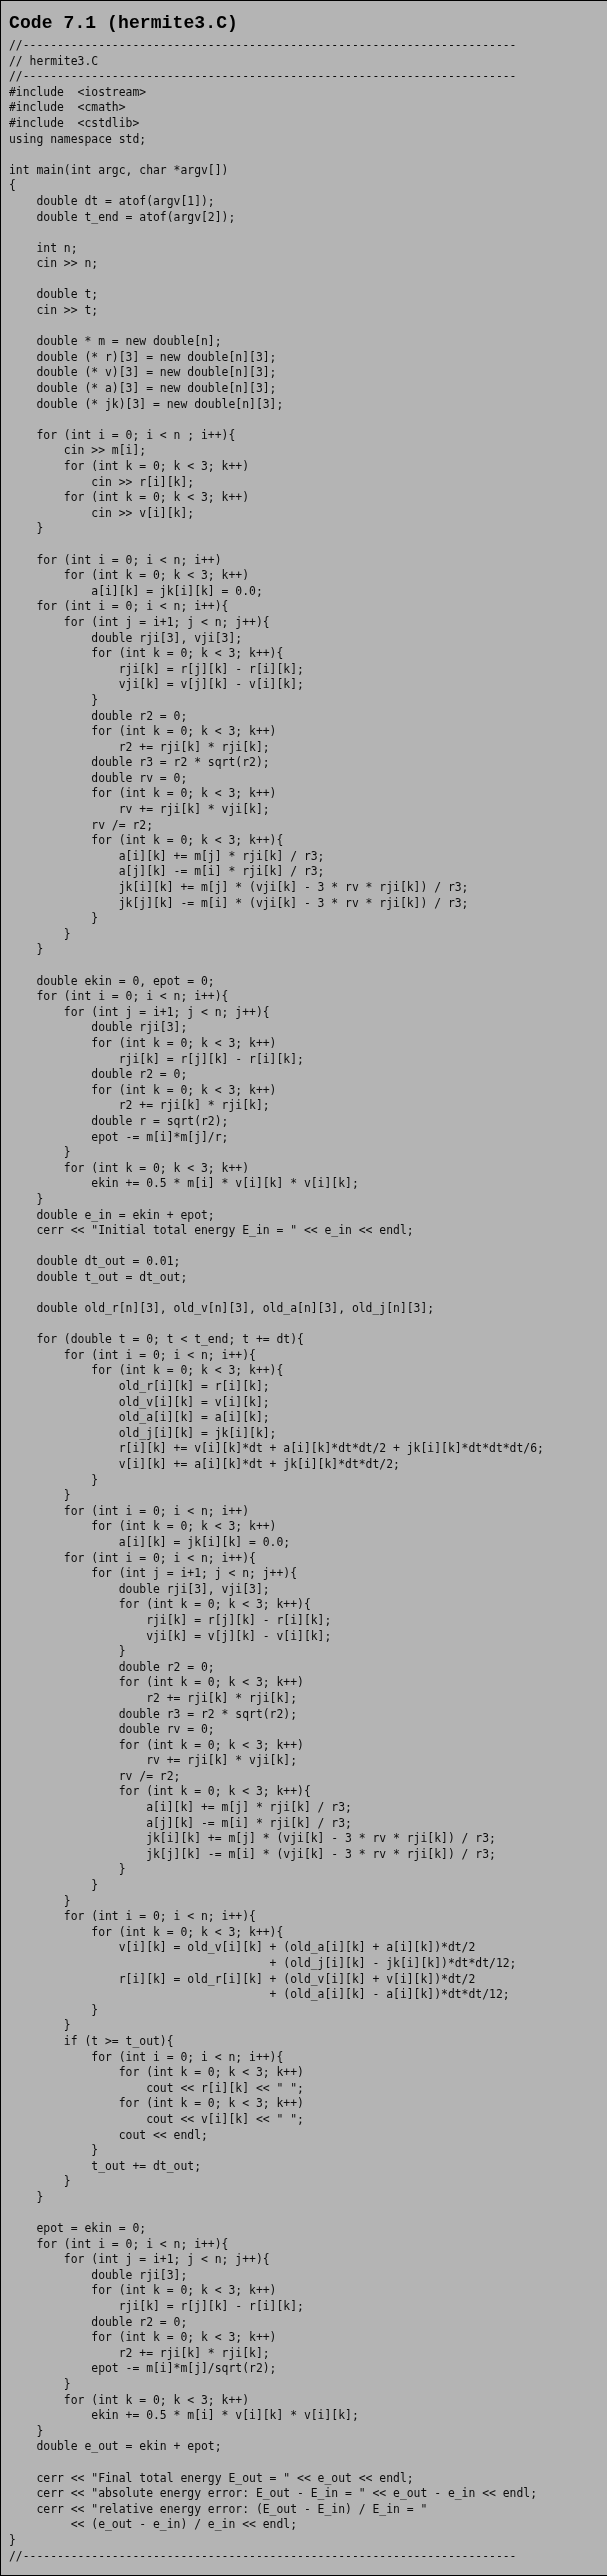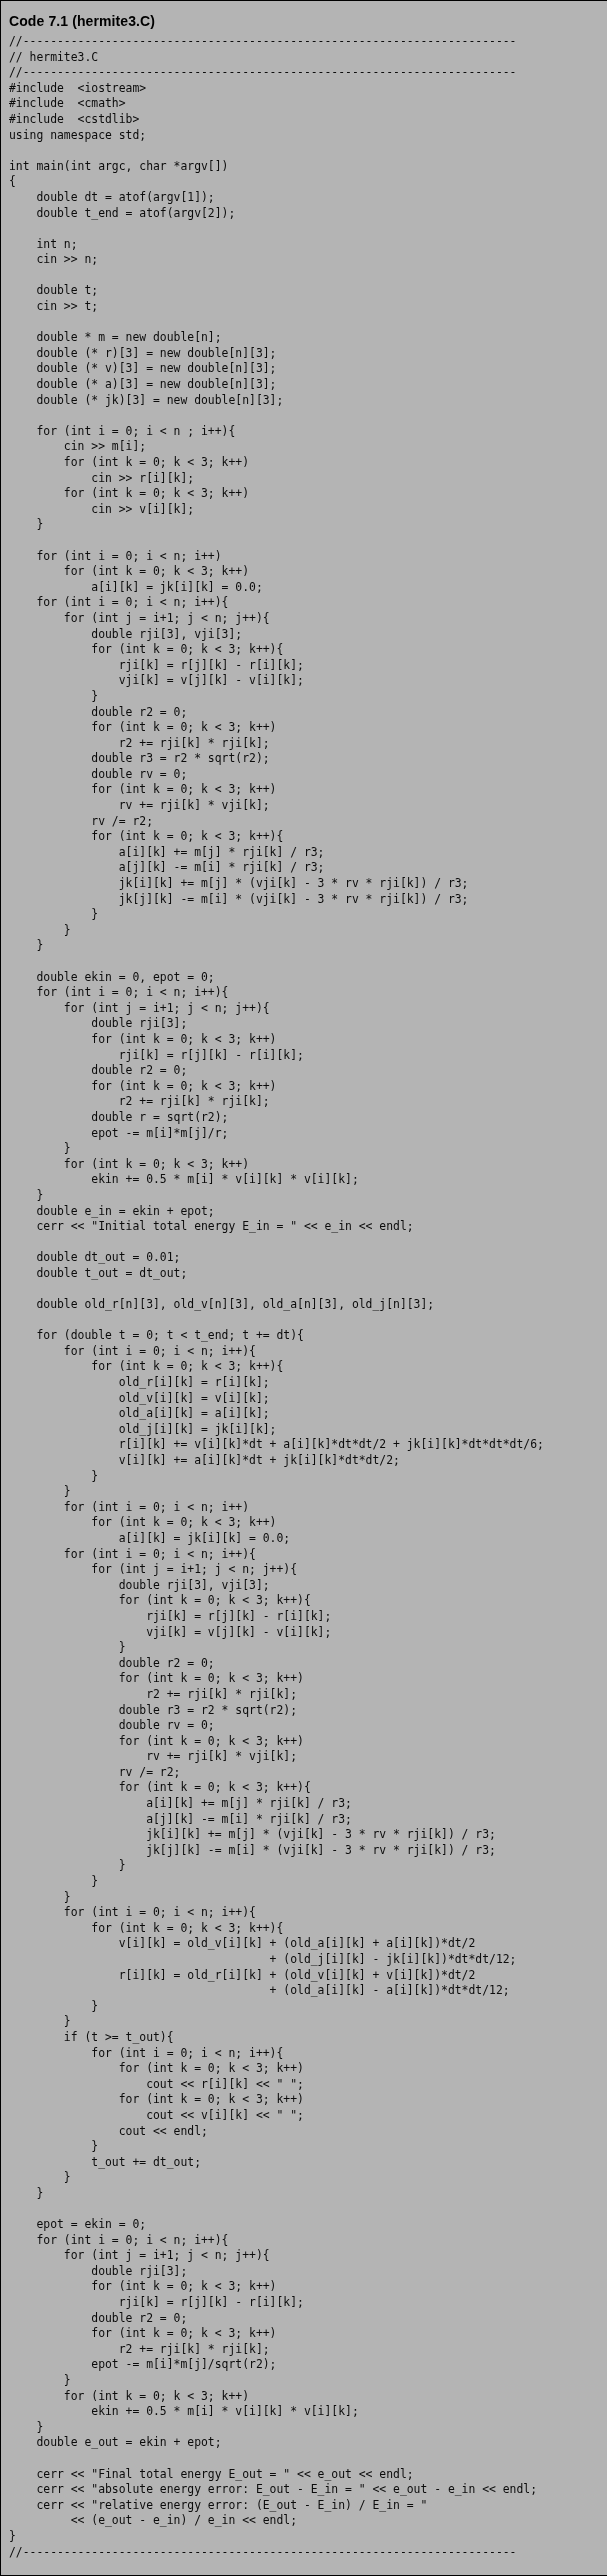--- a/index.html
+++ b/index.html
@@ -11,23 +11,23 @@
     position: relative;
     width: 608px;
     height: 2576px;
     box-sizing: border-box;
     background: #b4b4b4;
     border: 1.5px solid #000000;
     padding: 9.6px 5.9px 0 8px;
     overflow: hidden;
   }
   .listing-title {
-    font-family: Liberation Sans, sans-serif;
+    font-family: Liberation Mono, monospace;
     font-weight: bold;
-    font-size: 14px;
+    font-size: 18px;
     color: #000000;
     margin: 2.2px 0 5.2px 0;
     letter-spacing: 0.1px;
   }
   .code-block {
     font-family: "DejaVu Sans Mono", "Liberation Mono", monospace;
     font-size: 11.4px;
     line-height: 15.6px;
     color: #0c0c0c;
     margin: 0;

